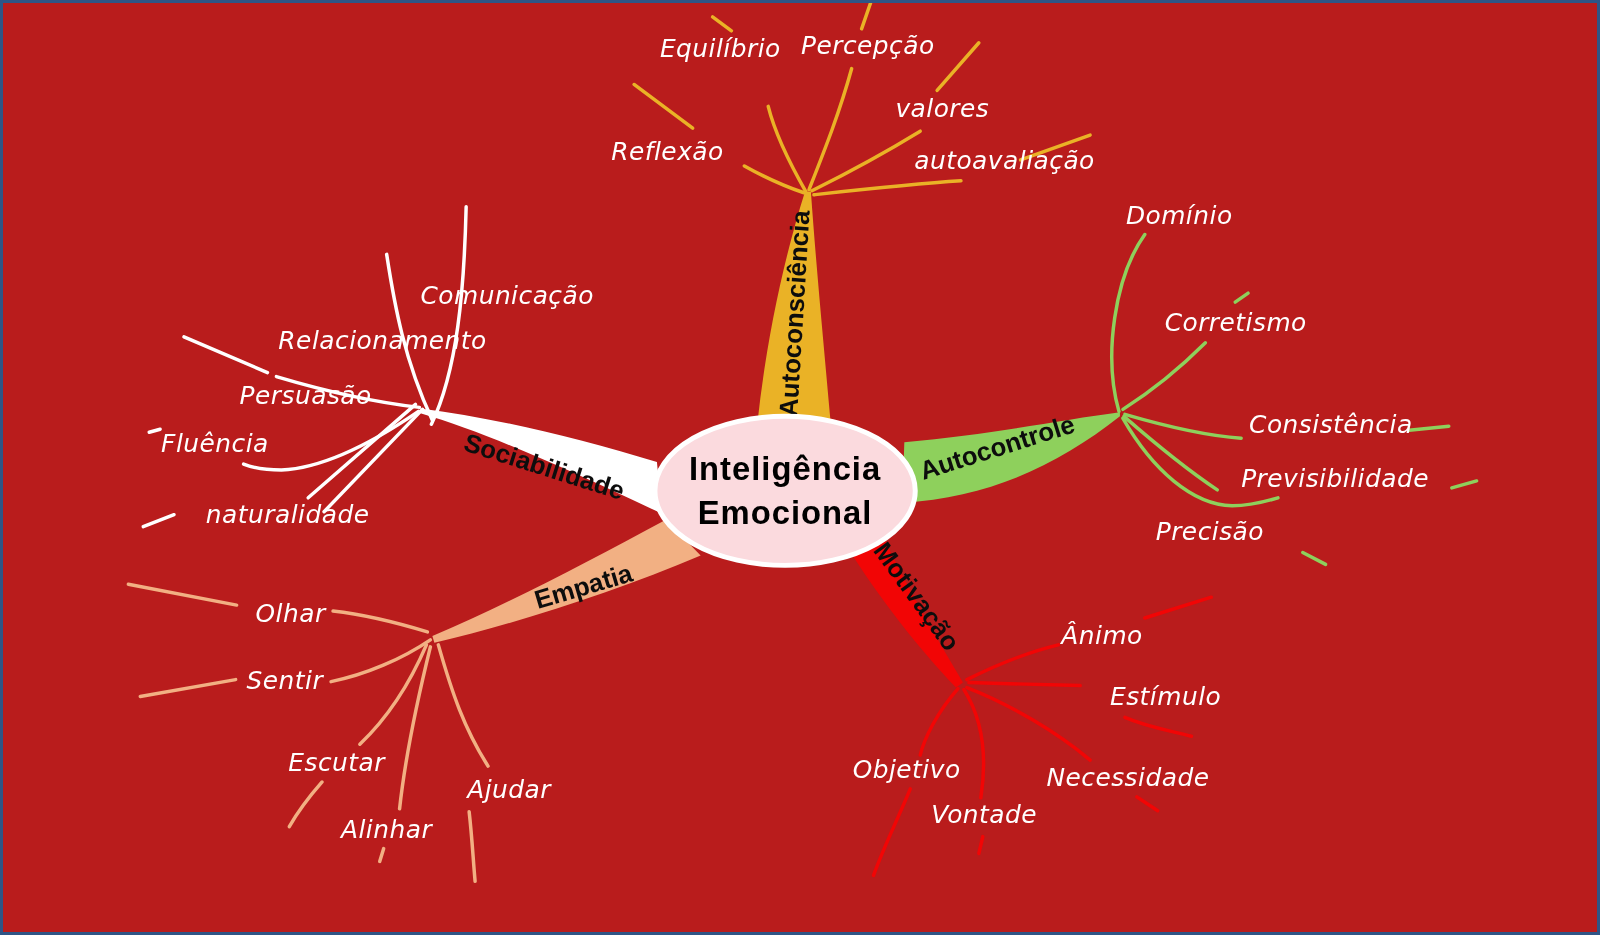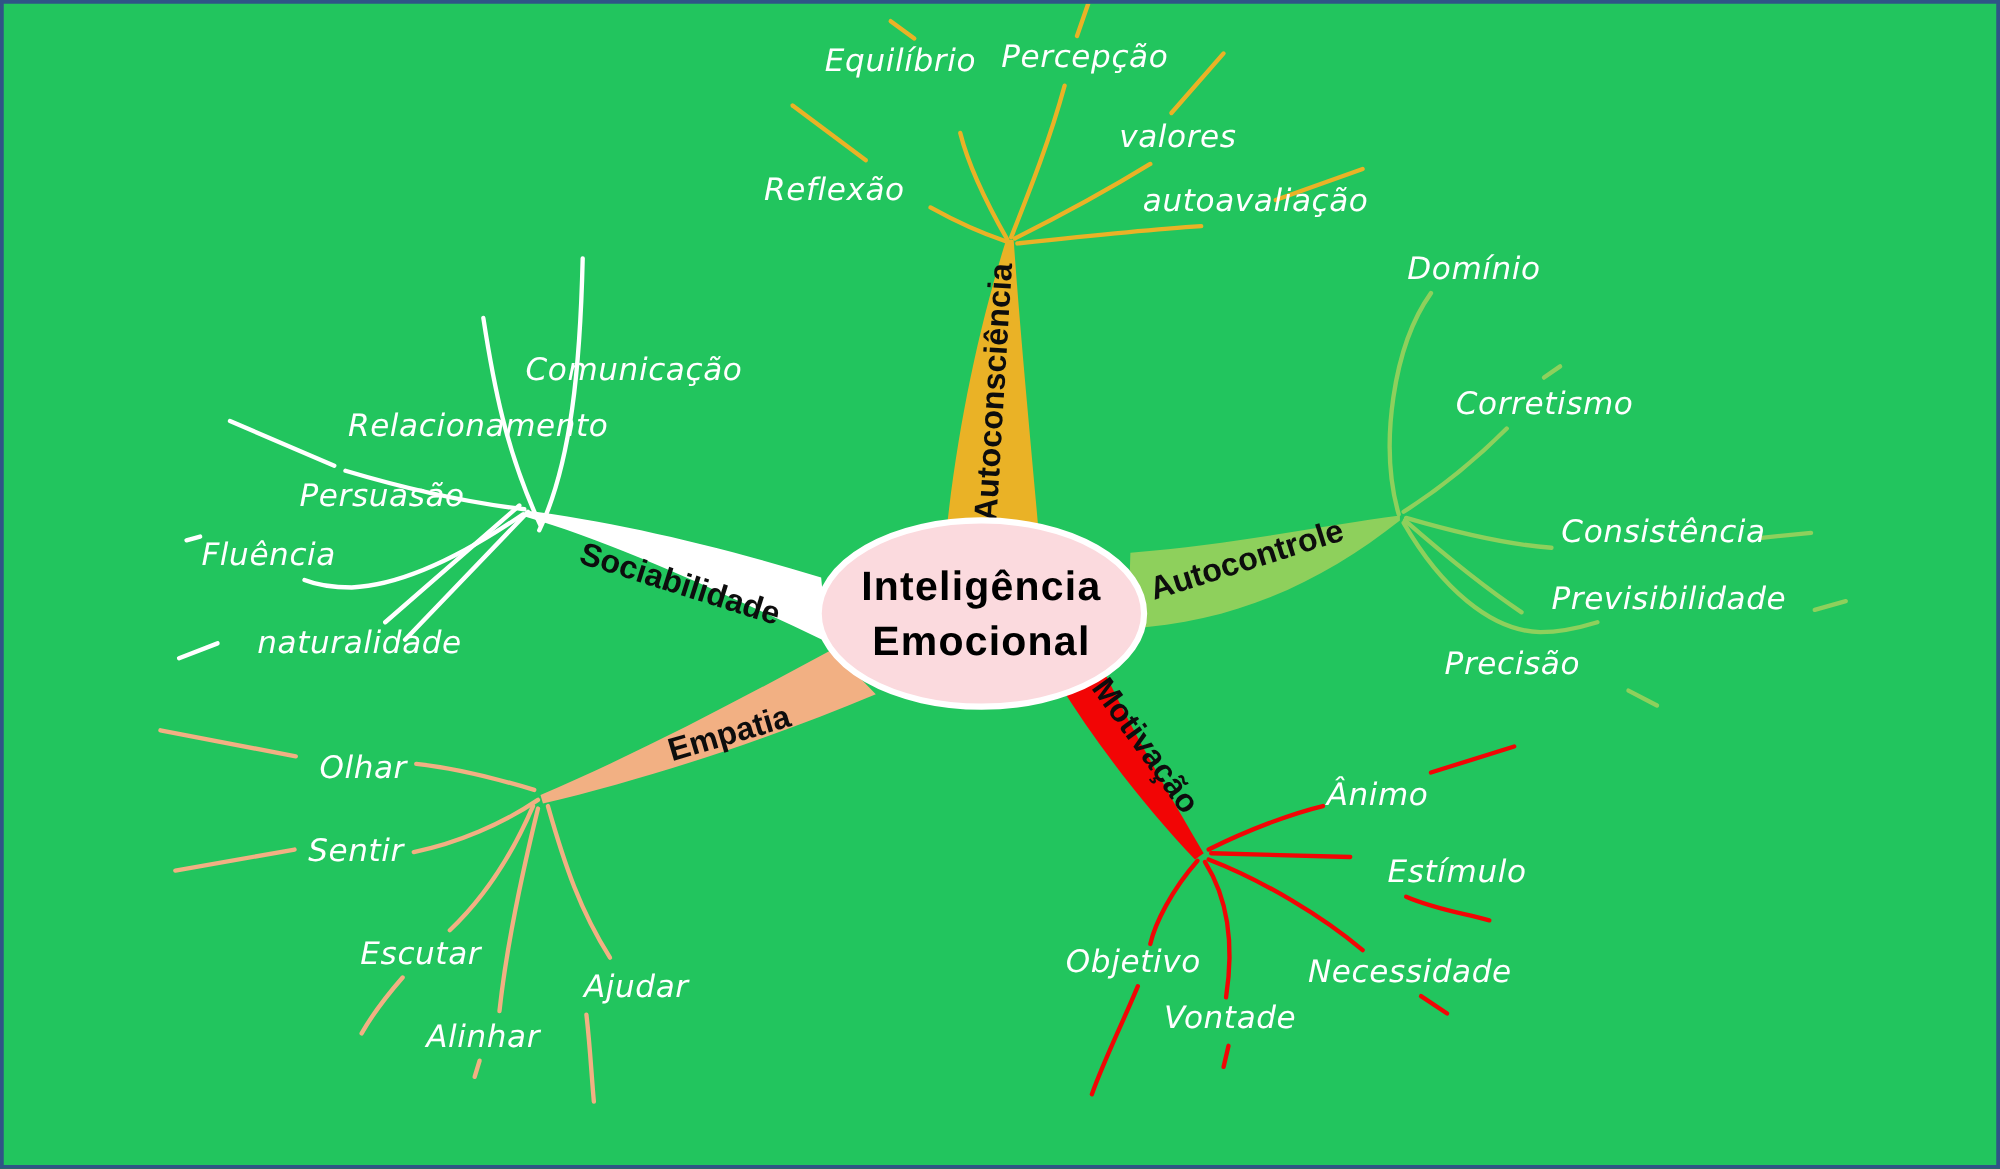--- a/index.html
+++ b/index.html
@@ -1,19 +1,19 @@
 <!DOCTYPE html>
 <html><head>
 <meta charset="utf-8">
 <style>
   html,body{margin:0;padding:0;background:#222;}
   #stage{
     position:relative;
     width:1600px;height:935px;
-    background:#22c55e;
+    background:#b91c1c;
     box-sizing:border-box;
     border:3px solid #2f5586;
     overflow:hidden;
   }
   svg{display:block;width:100%;height:100%;}
   .hand{
     font-family:"DejaVu Sans", sans-serif;
     font-style:italic;
     font-size:25px;
     fill:#ffffff;

